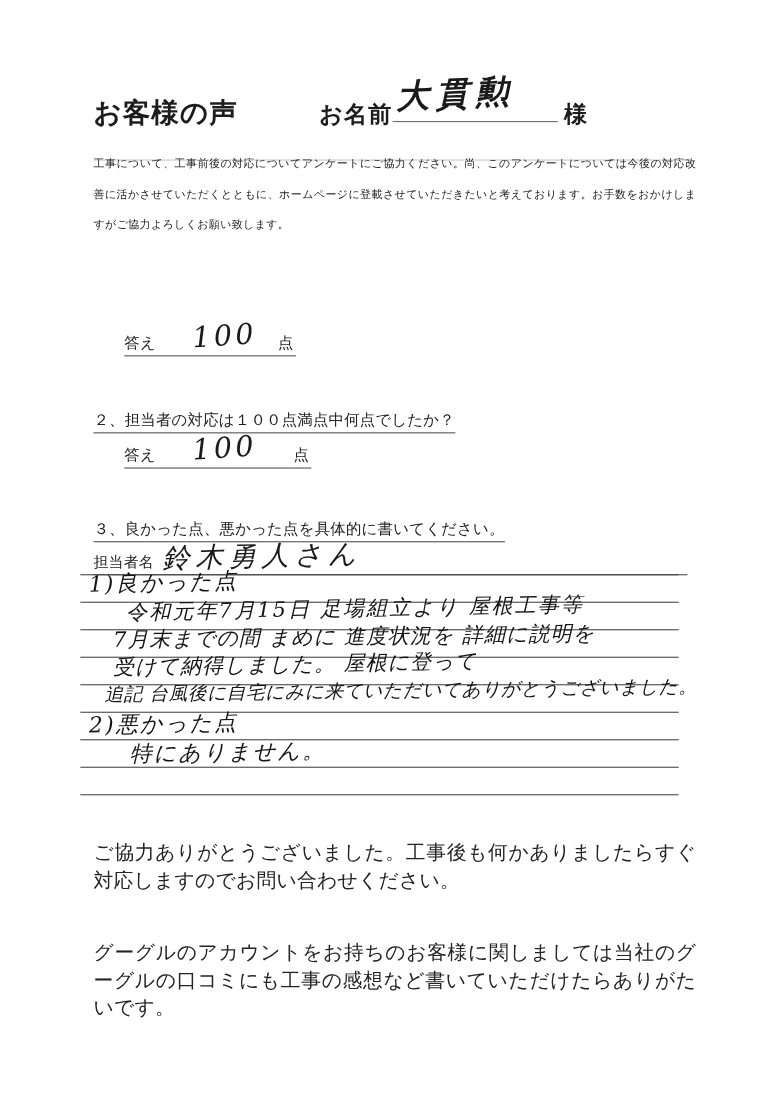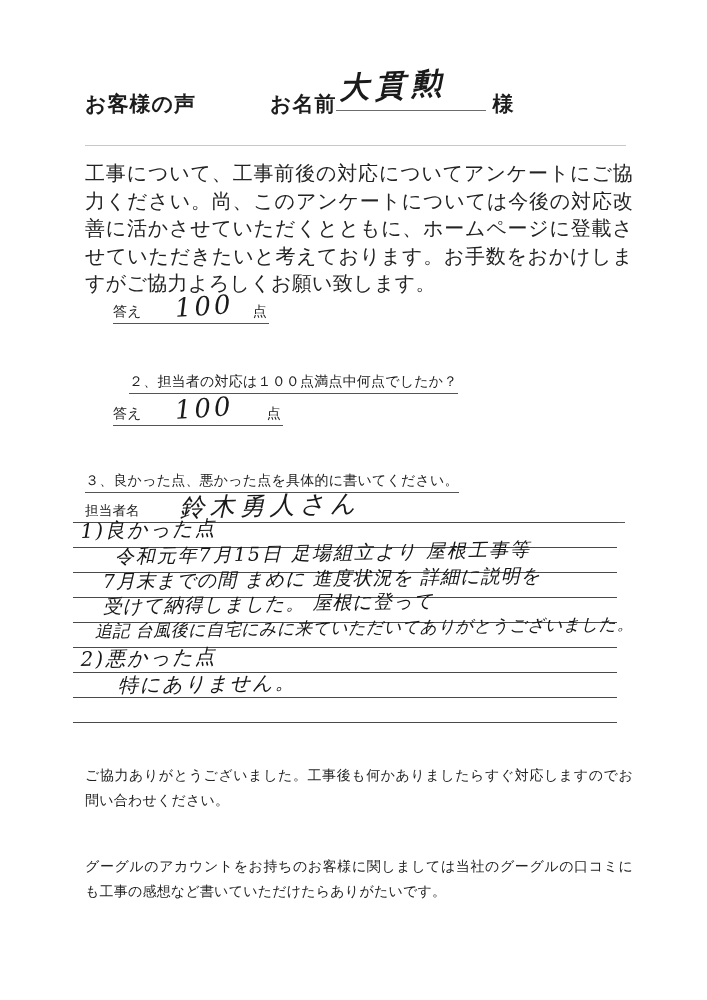--- a/index.html
+++ b/index.html
@@ -24,21 +24,21 @@
   .header {
     position: absolute;
     left: 85px;
     top: 80px;
     width: 545px;
     height: 40px;
     display: flex;
     align-items: baseline;
   }
   .header-title {
-    font-size: 21px;
+    font-size: 25px;
     font-weight: bold;
     letter-spacing: 1px;
     white-space: nowrap;
   }
   .name-block {
     display: flex;
     align-items: baseline;
     margin-left: 74px;
     white-space: nowrap;
   }
@@ -81,42 +81,42 @@
     left: 85px;
     top: 145px;
     width: 541px;
     height: 1px;
     background: #c9c9c9;
   }
   
   .intro {
     position: absolute;
     left: 85px;
-    top: 160px;
+    top: 136px;
     width: 548px;
-    font-size: 20px;
+    font-size: 10px;
     line-height: 27.5px;
     letter-spacing: 0.3px;
     color: #232323;
     text-align: justify;
   }
   
   .question {
     position: absolute;
     left: 85px;
     font-size: 14px;
     letter-spacing: 0.2px;
     color: #222;
     border-bottom: 1.2px solid #555;
     display: inline-block;
     padding-bottom: 2px;
     white-space: nowrap;
   }
   #q1 { top: 271px; }
-  #q2 { top: 373px; margin-left: 44px; }
+  #q2 { top: 373px; }
   #q3 { top: 472px; text-align: right; }
 
   .answer-row {
     position: absolute;
     left: 113px;
     display: flex;
     align-items: flex-end;
     font-size: 14px;
     color: #222;
   }
@@ -155,21 +155,20 @@
   
   .staff-row {
     position: absolute;
     left: 85px;
     top: 500px;
     width: 540px;
     display: flex;
     align-items: flex-end;
     font-size: 13.5px;
     color: #222;
-    gap: 32px;
   }
   .staff-label {
     border-bottom: 1.2px solid #555;
     padding-bottom: 2px;
     white-space: nowrap;
     letter-spacing: 0.2px;
   }
   .staff-fill {
     position: relative;
     flex: 1;
@@ -219,21 +218,21 @@
     color: #151515;
     white-space: nowrap;
     letter-spacing: 1.5px;
     transform-origin: left bottom;
   }
   
   .closing {
     position: absolute;
     left: 85px;
     width: 548px;
-    font-size: 14px;
+    font-size: 18px;
     line-height: 25px;
     letter-spacing: 0.2px;
     color: #232323;
     text-align: justify;
   }
   #closing1 { top: 763px; }
   #closing2 { top: 822px; margin-top: 32px; }
   #closing3 { top: 882px; }
 </style>
 </head>

